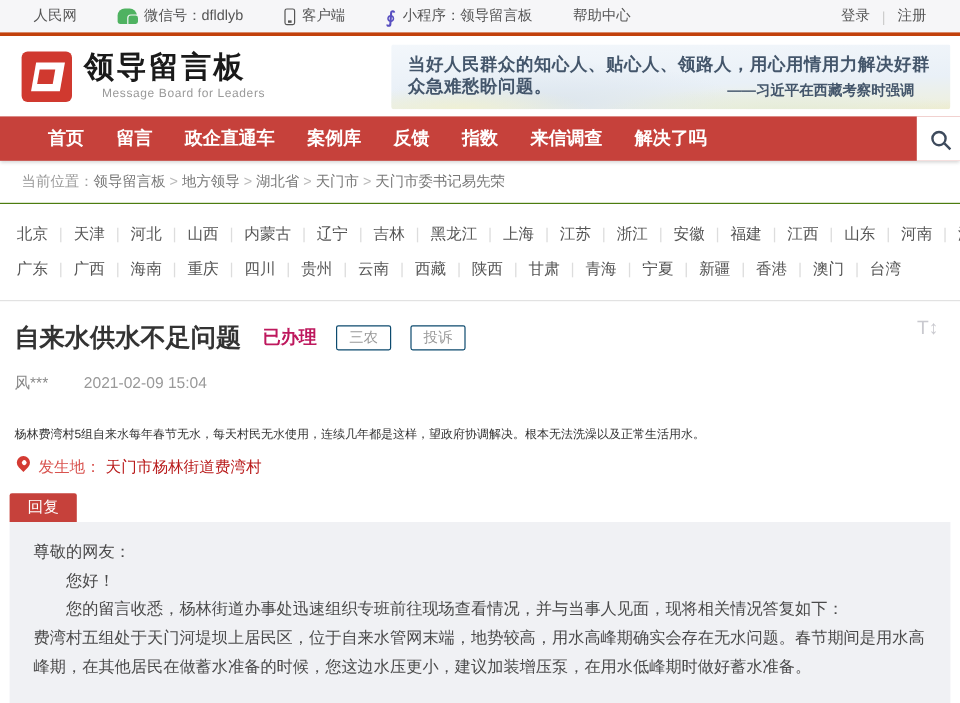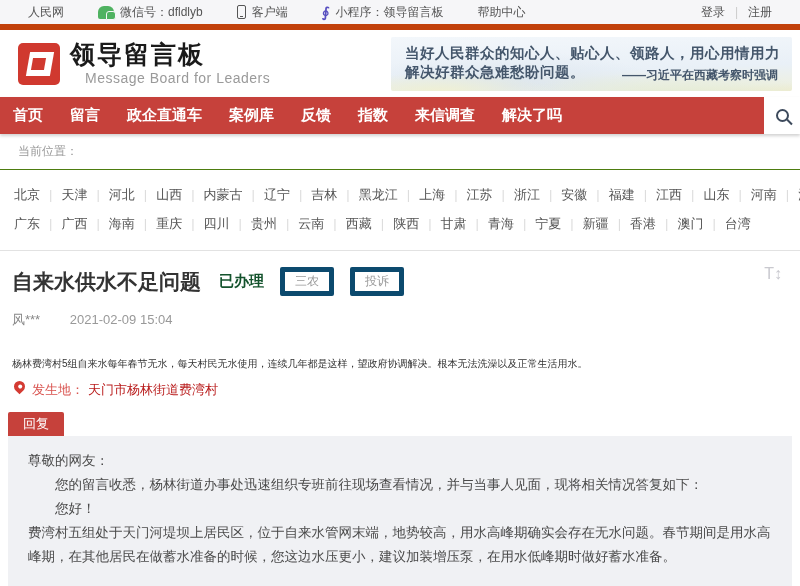--- a/index.html
+++ b/index.html
@@ -3,73 +3,73 @@
 <meta charset="utf-8">
 <style>
   * { box-sizing: border-box; margin: 0; padding: 0; }
   html,body { width:800px; height:586px; overflow:hidden; }
   body {
     font-family: "Liberation Sans", "DejaVu Sans", sans-serif;
     background:#fff; color:#333; font-size:13px;
   }
   
   .topbar {
-    height:30px; background:#f6f6f8; border-bottom:6px solid #c2410c;
+    height:30px; background:#f6f6f8; border-bottom:3px solid #c2410c;
     display:flex; align-items:center; padding:0 28px; color:#555; font-size:12px;
   }
   .topbar .grp { display:flex; align-items:center; margin-right:34px; cursor:pointer; }
   .topbar .right { margin-left:auto; display:flex; align-items:center;justify-content:space-between; }
   .topbar .sep { color:#ccc; margin:0 10px; }
   .wechat-icon { width:16px; height:13px; background:#4fb261; border-radius:6px 6px 6px 2px; margin-right:6px; position:relative; }
   .wechat-icon::after { content:''; position:absolute; right:-2px; bottom:-1px; width:8px; height:7px; background:#4fb261; border-radius:3px 3px 3px 1px; border:1px solid #f6f6f8; }
   .phone-icon { width:9px; height:14px; border:1.5px solid #555; border-radius:2px; margin-right:6px; position:relative; }
   .phone-icon::after { content:''; position:absolute; bottom:1px; left:2px; width:3px; height:1.5px; background:#555; }
   .mp-icon { color:#584fc0; font-size:14px; font-weight:bold; margin-right:6px; line-height:1; }
   
   .header { height:67px; background:#fff; display:flex; align-items:center; padding:0 8px 0 18px; }
   .logo { display:flex; align-items:center; cursor:pointer; }
   .logo-icon { width:42px; height:42px; background:#d0392f; border-radius:5px; position:relative; overflow:hidden; }
   .logo-icon::before { content:''; position:absolute; left:10px; top:9px; width:24px; height:24px; background:#fff; transform:skewX(-10deg); }
   .logo-icon::after { content:''; position:absolute; left:14px; top:15px; width:13px; height:12px; background:#d0392f; transform:skewX(-10deg); }
   .logo-text { margin-left:10px; }
   .logo-title { font-size:25px; font-weight:bold; color:#1a1a1a; letter-spacing:2px; line-height:1.1; }
-  .logo-sub { font-size:14px; color:#9a9a9a; margin-top:2px; letter-spacing:.5px;padding-left:15px; }
+  .logo-sub { font-size:10px; color:#9a9a9a; margin-top:2px; letter-spacing:.5px;padding-left:15px; }
   .banner {
-    margin-left:auto; width:401px; height:54px; position:relative; overflow:hidden; border-radius:2px;
+    margin-left:auto; width:466px; height:54px; position:relative; overflow:hidden; border-radius:2px;
     background:
       radial-gradient(160px 26px at 12% 100%, #eff0d4 0%, rgba(239,240,212,0) 70%),
       radial-gradient(220px 30px at 70% 105%, #e5ecd8 0%, rgba(229,236,216,0) 70%),
       radial-gradient(200px 46px at 30% 90%, #dde6ee 0%, rgba(221,230,238,0) 75%),
       linear-gradient(178deg, #f3f7fb 0%, #e9f0f7 60%, #edf0e4 88%, #eeeccf 100%);
   }
   .banner-slogan { position:absolute; left:14px; right:10px; top:7px; font-size:14.5px; font-weight:bold; color:#44566b; letter-spacing:.5px; }
-  .banner-attrib { position:absolute; right:14px; top:30px; font-size:12px; font-weight:bold; color:#44566b; }
+  .banner-attrib { position:absolute; right:30px; top:30px; font-size:12px; font-weight:bold; color:#44566b; }
   
   .nav { height:37px; background:#c6413b; display:flex; align-items:center; box-shadow:0 2px 3px rgba(0,0,0,.18); position:relative; }
-  .nav-items { display:flex; align-items:center; padding-left:13px; }
+  .nav-items { display:flex; align-items:center; padding-left:40px; }
   .nav-items span { color:#fff; font-size:15px; font-weight:600; margin-right:27px; cursor:pointer; white-space:nowrap; }
   .nav-search { margin-left:auto; width:36px; height:37px; background:#fff; display:flex; align-items:center; justify-content:center; cursor:pointer; }
   .mag { width:13px; height:13px; border:2px solid #3d4a5c; border-radius:50%; position:relative; }
   .mag::after { content:''; position:absolute; width:7px; height:2px; background:#3d4a5c; transform:rotate(45deg); right:-6px; bottom:-3px; }
   
   .breadcrumb { padding:9px 18px; font-size:12px; color:#999; border-bottom:1px solid #4d7c0f; display:flex; align-items:center; }
   .crumbs { display:inline; }
   .crumbs span { color:#777; cursor:pointer; }
   .crumbs span:not(:last-child)::after { content:" > "; color:#bbb; cursor:default; }
   
   .regions { padding:10px 14px 12px; border-bottom:1px solid #e2e2e2; }
   .region-row { line-height:29px; font-size:13px; color:#555; white-space:nowrap; }
   .region-row span { cursor:pointer; }
   .region-row span:not(:last-child)::after { content:"|"; color:#ddd; margin:0 9px; cursor:default; }
   
   .post { padding:16px 12px 0; position:relative; }
   .title-row { display:flex; align-items:center; }
   .post-title { font-size:21px; font-weight:bold; color:#333; }
-  .post-status { color:#14532d; font-size:15px; font-weight:bold; margin-left:18px; }
-  .post-tag { border:5px solid #0c4a6e; color:#9a9a9a; font-size:12px; padding:1px 10px; margin-left:16px; border-radius:2px; }
+  .post-status { color:#be185d; font-size:15px; font-weight:bold; margin-left:18px; }
+  .post-tag { border:1px solid #0c4a6e; color:#9a9a9a; font-size:12px; padding:1px 10px; margin-left:16px; border-radius:2px; }
   .font-size-control { position:absolute; right:18px; top:14px; color:#c9c9cf; font-size:16px; cursor:pointer; }
   .meta-row { margin-top:15px; color:#999; font-size:13px; }
   .meta-row .author { margin-right:26px; color:#888; }
   .post-body { margin-top:27px; font-size:10px; color:#333; line-height:1.6; }
   .loc-row { margin-top:9px; display:flex; align-items:flex-start; font-size:13px; }
   .pin-icon { width:11px; height:11px; background:#d43b33; border-radius:50% 50% 50% 0; transform:rotate(-45deg); position:relative; margin:0 7px 3px 2px; flex:none; }
   .pin-icon::after { content:''; position:absolute; left:3.5px; top:3.5px; width:4px; height:4px; background:#fff; border-radius:50%; }
   .loc-label { color:#d9534f; margin-right:4px; }
   .loc-value { color:#b91c1c; }
   
@@ -129,20 +129,21 @@
       <span>来信调查</span>
       <span>解决了吗</span>
     </div>
   <div class="nav-search">
     <span class="mag"></span>
   </div>
 </div>
 
 <div class="breadcrumb">
   <span>当前位置：</span>
+    <span class="crumbs"><span>领导留言板</span><span>地方领导</span><span>湖北省</span><span>天门市</span><span>天门市委书记易先荣</span></span>
 </div>
 
 <div class="regions">
   <div class="region-row"><span>北京</span><span>天津</span><span>河北</span><span>山西</span><span>内蒙古</span><span>辽宁</span><span>吉林</span><span>黑龙江</span><span>上海</span><span>江苏</span><span>浙江</span><span>安徽</span><span>福建</span><span>江西</span><span>山东</span><span>河南</span><span>湖北</span></div>
   <div class="region-row"><span>广东</span><span>广西</span><span>海南</span><span>重庆</span><span>四川</span><span>贵州</span><span>云南</span><span>西藏</span><span>陕西</span><span>甘肃</span><span>青海</span><span>宁夏</span><span>新疆</span><span>香港</span><span>澳门</span><span>台湾</span></div>
 </div>
 
 <div class="post">
   <div class="title-row">
     <span class="post-title">自来水供水不足问题</span>
@@ -161,19 +162,19 @@
     <span class="loc-label">发生地：</span>
     <span class="loc-value">天门市杨林街道费湾村</span>
   </div>
 </div>
 
 <div class="reply">
   <span class="reply-tab">回复</span>
   <div class="reply-panel">
     <div class="reply-body">
         <p>尊敬的网友：</p>
+        <p>　　您好！</p>
         <p>　　您的留言收悉，杨林街道办事处迅速组织专班前往现场查看情况，并与当事人见面，现将相关情况答复如下：</p>
-        <p>　　您好！</p>
         <p>费湾村五组处于天门河堤坝上居民区，位于自来水管网末端，地势较高，用水高峰期确实会存在无水问题。春节期间是用水高峰期，在其他居民在做蓄水准备的时候，您这边水压更小，建议加装增压泵，在用水低峰期时做好蓄水准备。</p>
       </div>
 
   </div>
 </div>
 
 </body></html>

